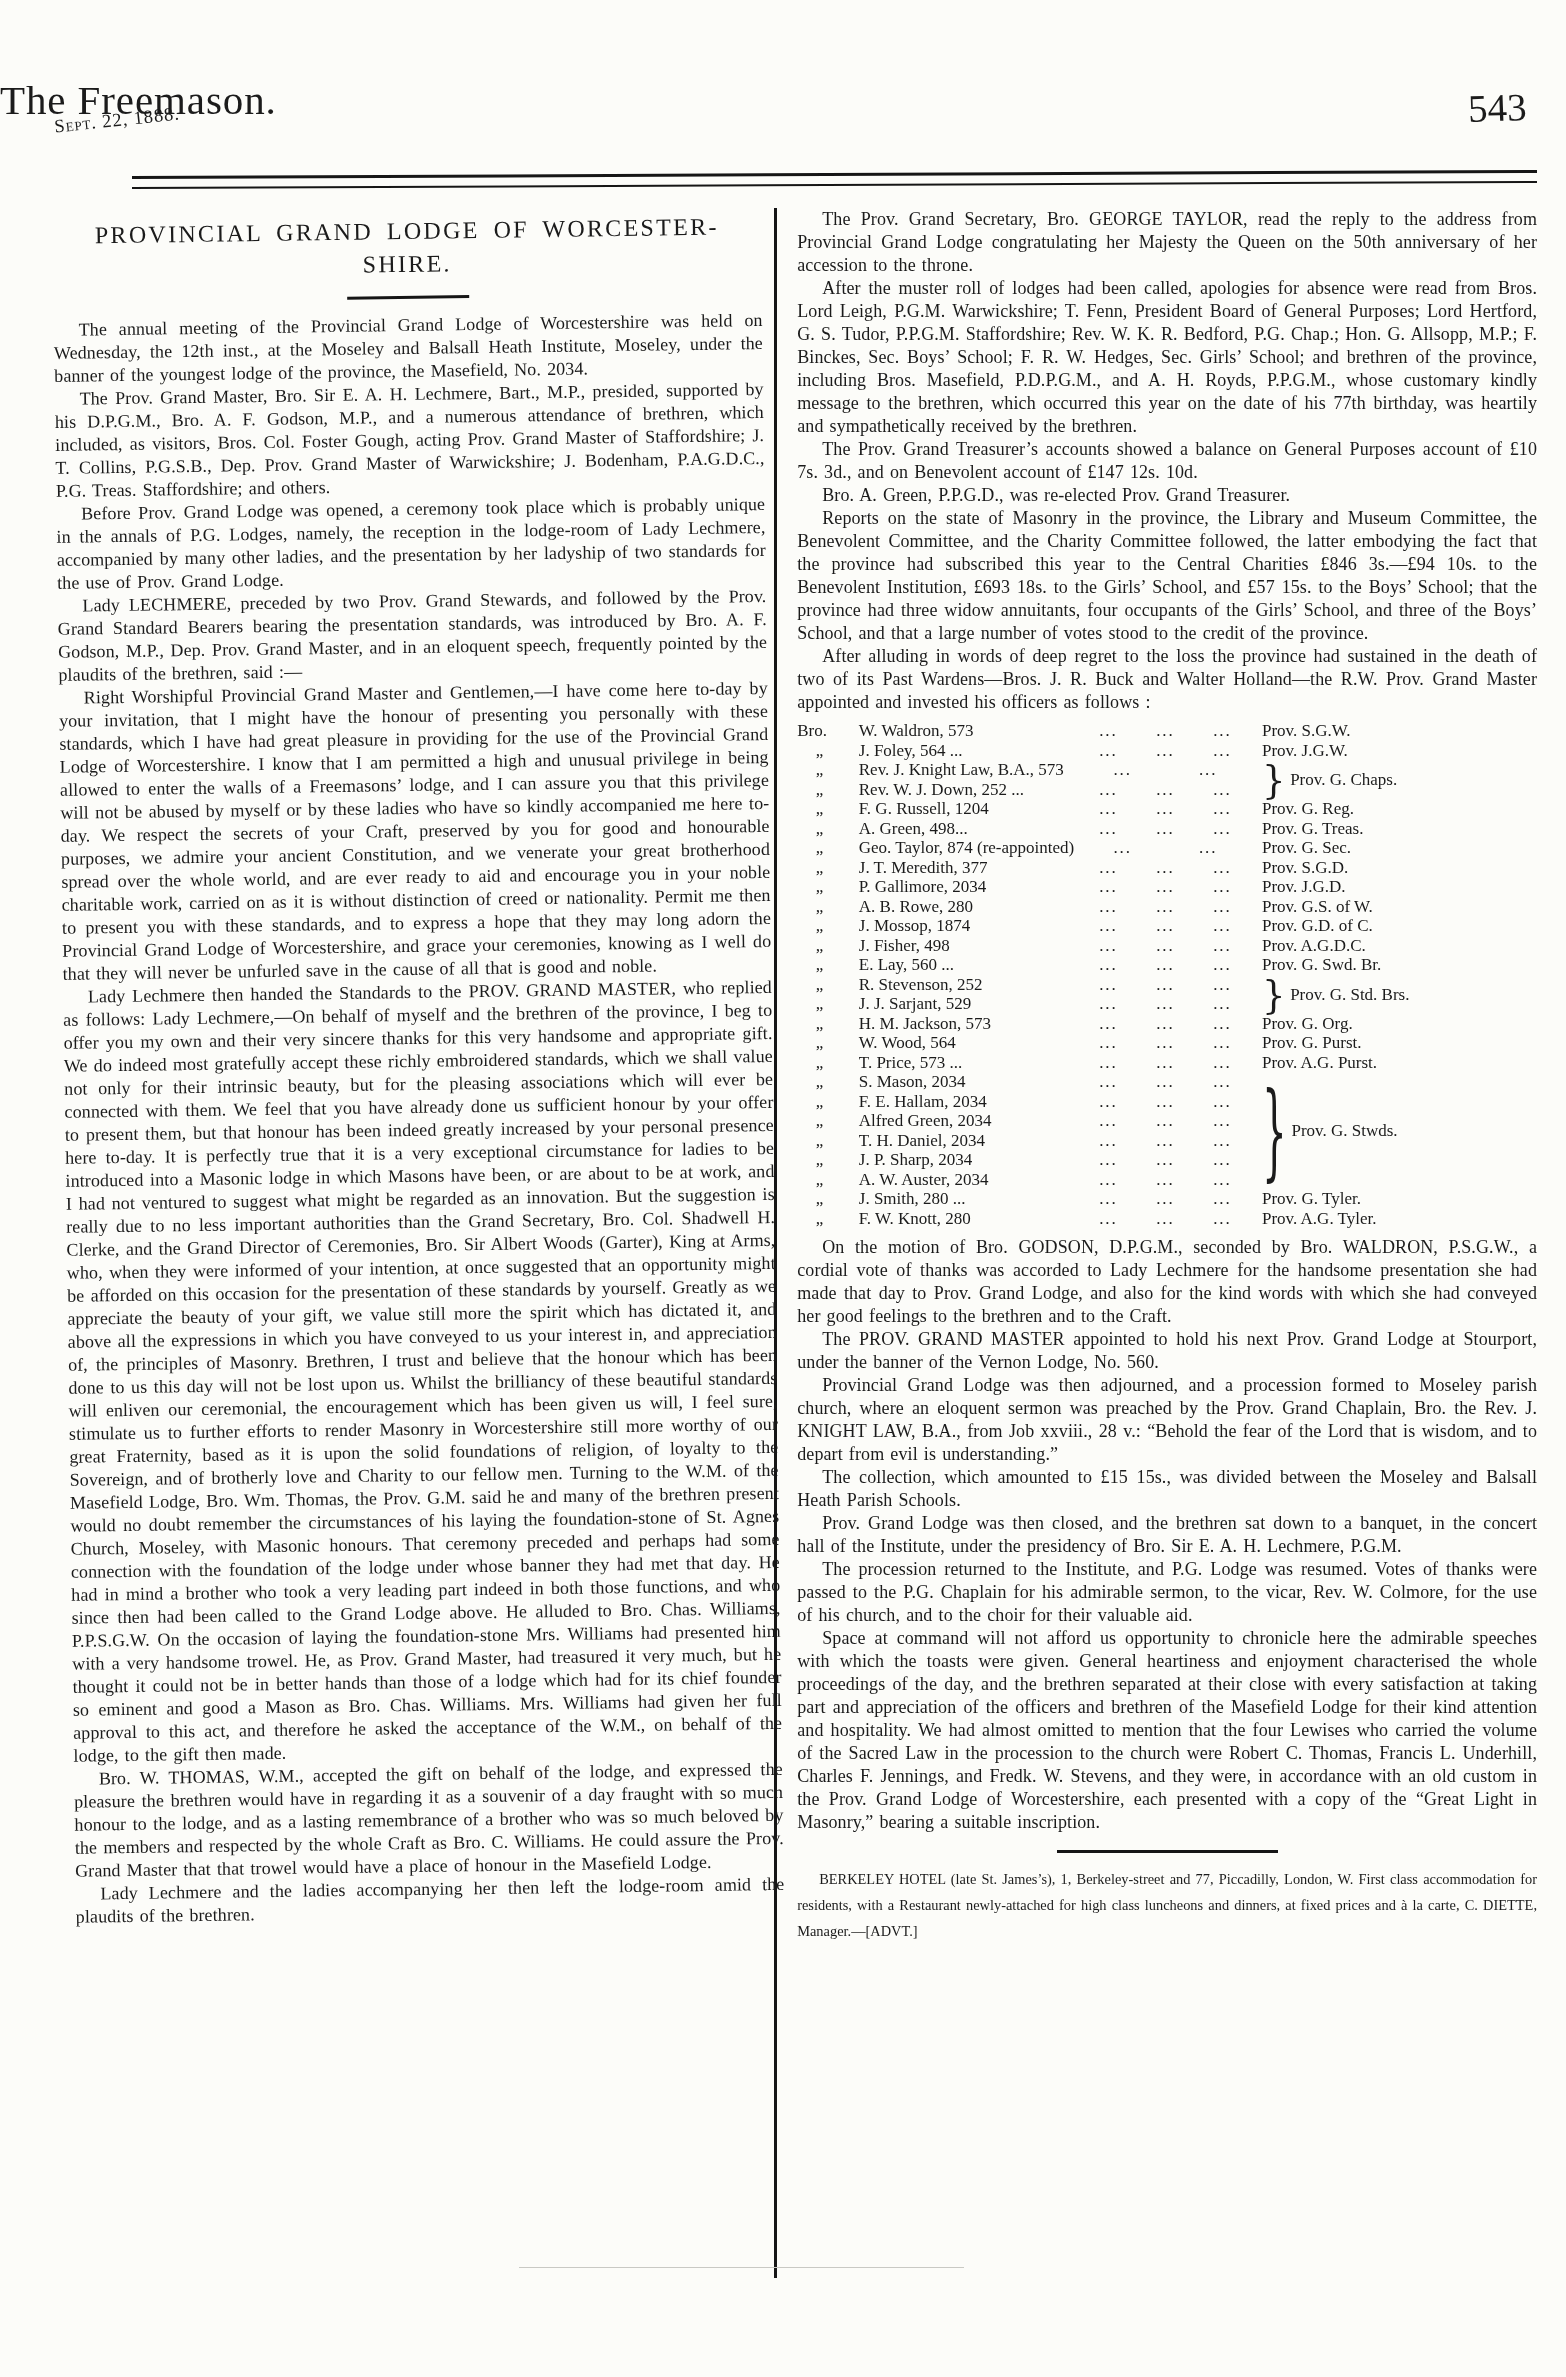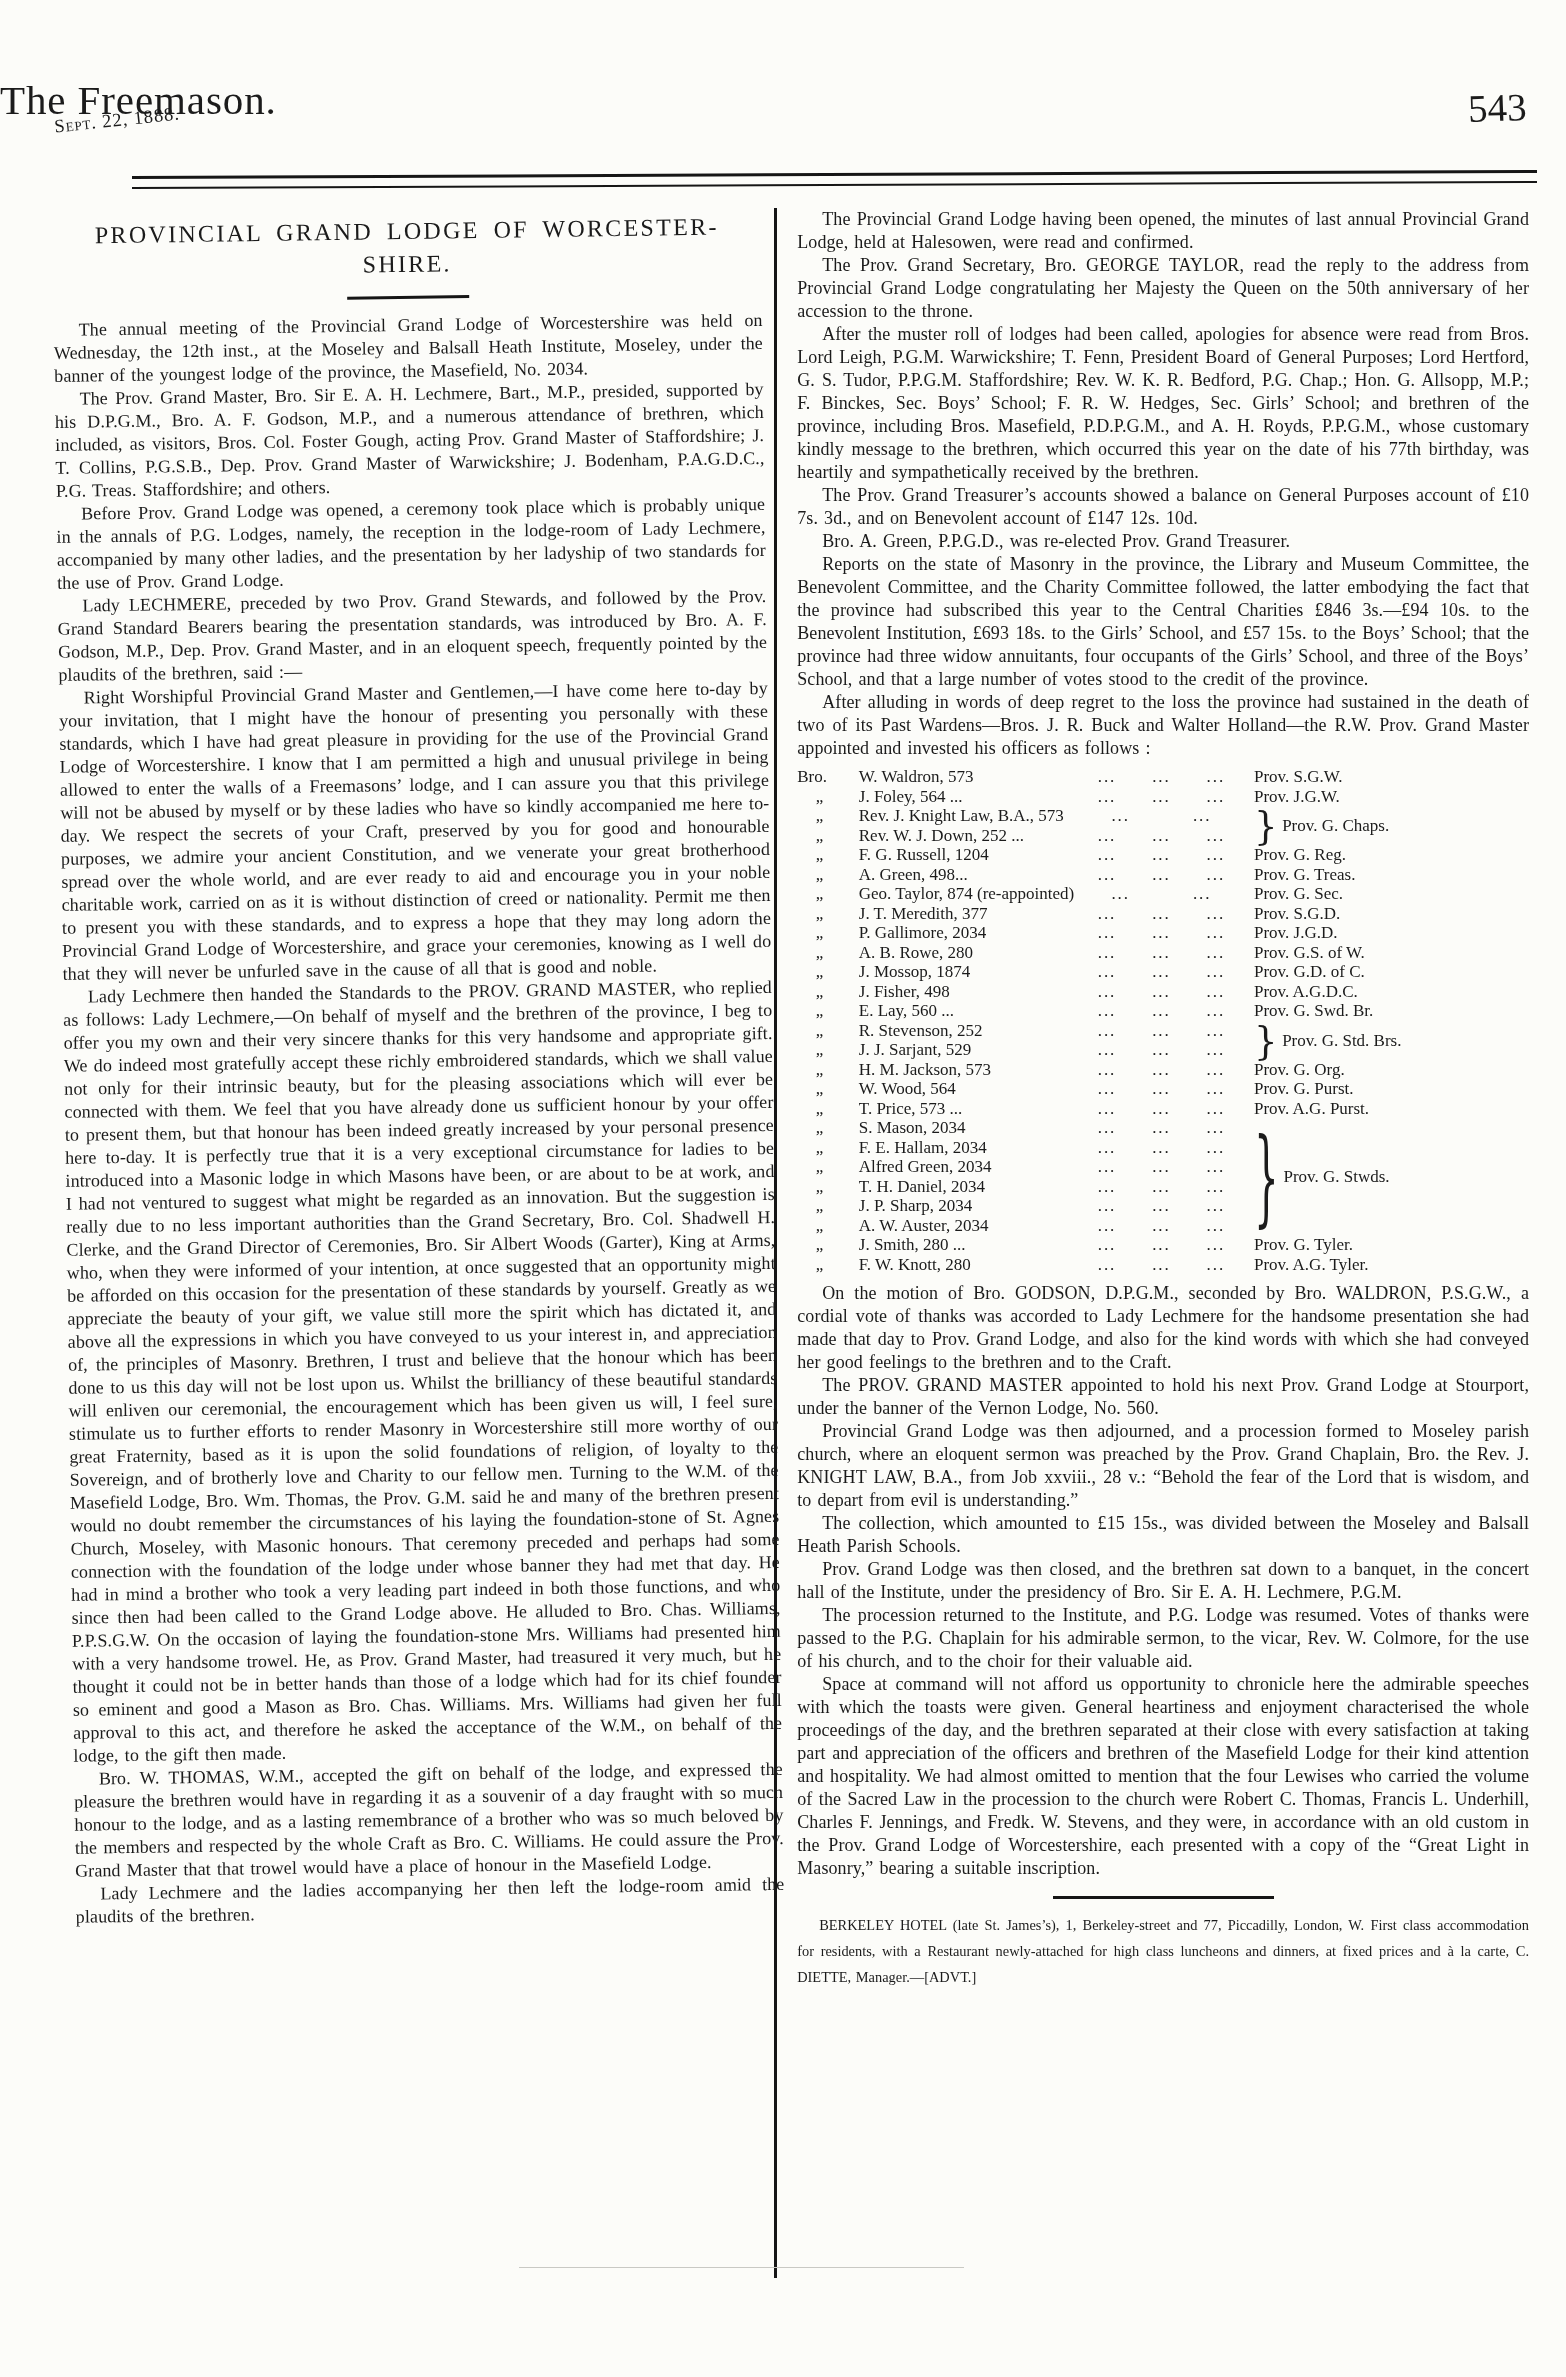--- a/index.html
+++ b/index.html
@@ -26,21 +26,21 @@
   }
   .masthead-pageno{
     position:absolute;top:85px;right:41px;
     font-size:39px;transform:rotate(-2deg);
   }
   .top-rule{position:absolute;left:132px;right:30px;height:2.8px;background:#161616;transform:rotate(-0.25deg);}
   .top-rule.r1{top:173px;}
   .top-rule.r2{top:184px;height:1.9px;}
   
   .columns{
-    position:absolute;top:208px;left:52px;right:38px;
+    position:absolute;top:208px;left:52px;right:30px;
     display:flex;align-items:stretch;
   }
   .col-left{width:709px;padding-right:13px;}
   .col-left-inner{transform:rotate(-0.8deg);transform-origin:top right;}
   .divider{width:2.8px;background:#161616;min-height:2070px;}
   .col-right{flex:1;padding-left:20.4px;min-height:2070px;}
   
   .headline{
     margin:1.9px 0 0 0;
     text-align:center;
@@ -117,21 +117,20 @@
         <p class="body">Right Worshipful Provincial Grand Master and Gentlemen,—I have come here to-day by your invitation, that I might have the honour of presenting you personally with these standards, which I have had great pleasure in providing for the use of the Provincial Grand Lodge of Worcestershire.  I know that I am permitted a high and unusual privilege in being allowed to enter the walls of a Freemasons’ lodge, and I can assure you that this privilege will not be abused by myself or by these ladies who have so kindly accompanied me here to-day.  We respect the secrets of your Craft, preserved by you for good and honourable purposes, we admire your ancient Constitution, and we venerate your great brotherhood spread over the whole world, and are ever ready to aid and encourage you in your noble charitable work, carried on as it is without distinction of creed or nationality.  Permit me then to present you with these standards, and to express a hope that they may long adorn the Provincial Grand Lodge of Worcestershire, and grace your ceremonies, knowing as I well do that they will never be unfurled save in the cause of all that is good and noble.</p>
         <p class="body">Lady Lechmere then handed the Standards to the PROV. GRAND MASTER, who replied as follows: Lady Lechmere,—On behalf of myself and the brethren of the province, I beg to offer you my own and their very sincere thanks for this very handsome and appropriate gift.  We do indeed most gratefully accept these richly embroidered standards, which we shall value not only for their intrinsic beauty, but for the pleasing associations which will ever be connected with them.  We feel that you have already done us sufficient honour by your offer to present them, but that honour has been indeed greatly increased by your personal presence here to-day.  It is perfectly true that it is a very exceptional circumstance for ladies to be introduced into a Masonic lodge in which Masons have been, or are about to be at work, and I had not ventured to suggest what might be regarded as an innovation.  But the suggestion is really due to no less important authorities than the Grand Secretary, Bro. Col. Shadwell H. Clerke, and the Grand Director of Ceremonies, Bro. Sir Albert Woods (Garter), King at Arms, who, when they were informed of your intention, at once suggested that an opportunity might be afforded on this occasion for the presentation of these standards by yourself.  Greatly as we appreciate the beauty of your gift, we value still more the spirit which has dictated it, and above all the expressions in which you have conveyed to us your interest in, and appreciation of, the principles of Masonry.  Brethren, I trust and believe that the honour which has been done to us this day will not be lost upon us.  Whilst the brilliancy of these beautiful standards will enliven our ceremonial, the encouragement which has been given us will, I feel sure, stimulate us to further efforts to render Masonry in Worcestershire still more worthy of our great Fraternity, based as it is upon the solid foundations of religion, of loyalty to the Sovereign, and of brotherly love and Charity to our fellow men.  Turning to the W.M. of the Masefield Lodge, Bro. Wm. Thomas, the Prov. G.M. said he and many of the brethren present would no doubt remember the circumstances of his laying the foundation-stone of St. Agnes Church, Moseley, with Masonic honours.  That ceremony preceded and perhaps had some connection with the foundation of the lodge under whose banner they had met that day.  He had in mind a brother who took a very leading part indeed in both those functions, and who since then had been called to the Grand Lodge above.  He alluded to Bro. Chas. Williams, P.P.S.G.W.  On the occasion of laying the foundation-stone Mrs. Williams had presented him with a very handsome trowel.  He, as Prov. Grand Master, had treasured it very much, but he thought it could not be in better hands than those of a lodge which had for its chief founder so eminent and good a Mason as Bro. Chas. Williams.  Mrs. Williams had given her full approval to this act, and therefore he asked the acceptance of the W.M., on behalf of the lodge, to the gift then made.</p>
         <p class="body">Bro. W. THOMAS, W.M., accepted the gift on behalf of the lodge, and expressed the pleasure the brethren would have in regarding it as a souvenir of a day fraught with so much honour to the lodge, and as a lasting remembrance of a brother who was so much beloved by the members and respected by the whole Craft as Bro. C. Williams.  He could assure the Prov. Grand Master that that trowel would have a place of honour in the Masefield Lodge.</p>
         <p class="body">Lady Lechmere and the ladies accompanying her then left the lodge-room amid the plaudits of the brethren.</p>
       </div>
     </div>
 
     <div class="divider"></div>
 
     <div class="col-right">
-      <p class="body">The Provincial Grand Lodge having been opened, the minutes of last annual Provincial Grand Lodge, held at Halesowen, were read and confirmed.</p>
       <p class="body">The Prov. Grand Secretary, Bro. GEORGE TAYLOR, read the reply to the address from Provincial Grand Lodge congratulating her Majesty the Queen on the 50th anniversary of her accession to the throne.</p>
       <p class="body">After the muster roll of lodges had been called, apologies for absence were read from Bros. Lord Leigh, P.G.M. Warwickshire; T. Fenn, President Board of General Purposes; Lord Hertford, G. S. Tudor, P.P.G.M. Staffordshire;  Rev. W. K. R. Bedford, P.G. Chap.;  Hon. G. Allsopp, M.P.;  F. Binckes, Sec. Boys’ School;  F. R. W. Hedges, Sec. Girls’ School; and brethren of the province, including Bros. Masefield, P.D.P.G.M., and A. H. Royds, P.P.G.M., whose customary kindly message to the brethren, which occurred this year on the date of his 77th birthday, was heartily and sympathetically received by the brethren.</p>
       <p class="body">The Prov. Grand Treasurer’s accounts showed a balance on General Purposes account of £10 7s. 3d., and on Benevolent account of £147 12s. 10d.</p>
       <p class="body">Bro. A. Green, P.P.G.D., was re-elected Prov. Grand Treasurer.</p>
       <p class="body">Reports on the state of Masonry in the province, the Library and Museum Committee, the Benevolent Committee, and the Charity Committee followed, the latter embodying the fact that the province had subscribed this year to the Central Charities £846 3s.—£94 10s. to the Benevolent Institution, £693 18s. to the Girls’ School, and £57 15s. to the Boys’ School; that the province had three widow annuitants, four occupants of the Girls’ School, and three of the Boys’ School, and that a large number of votes stood to the credit of the province.</p>
       <p class="body">After alluding in words of deep regret to the loss the province had sustained in the death of two of its Past Wardens—Bros. J. R. Buck and Walter Holland—the R.W. Prov. Grand Master appointed and invested his officers as follows :</p>
 
       <table class="officers">
         <tbody>
             <tr>

